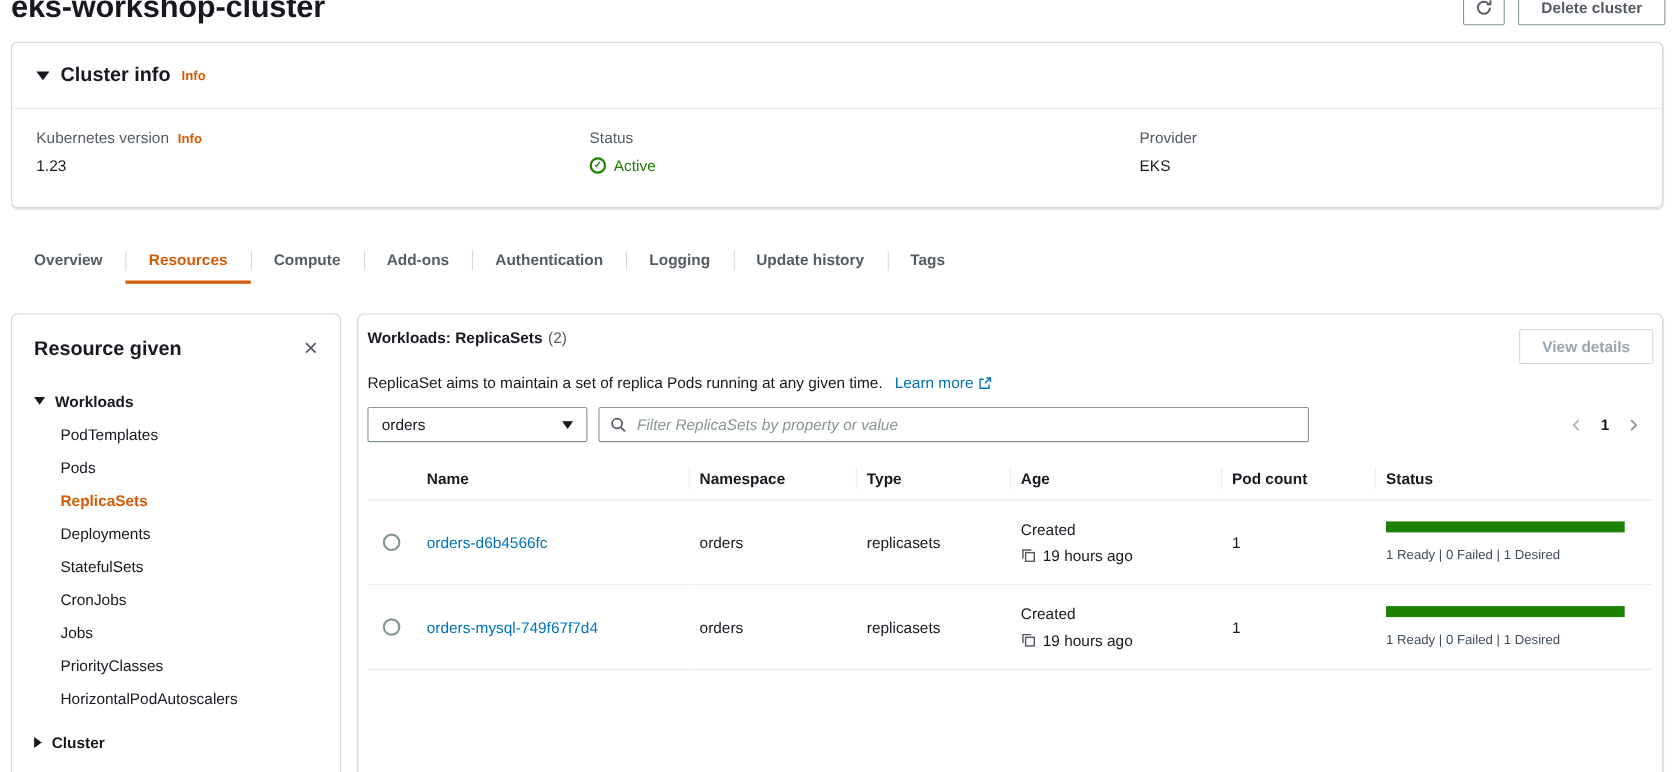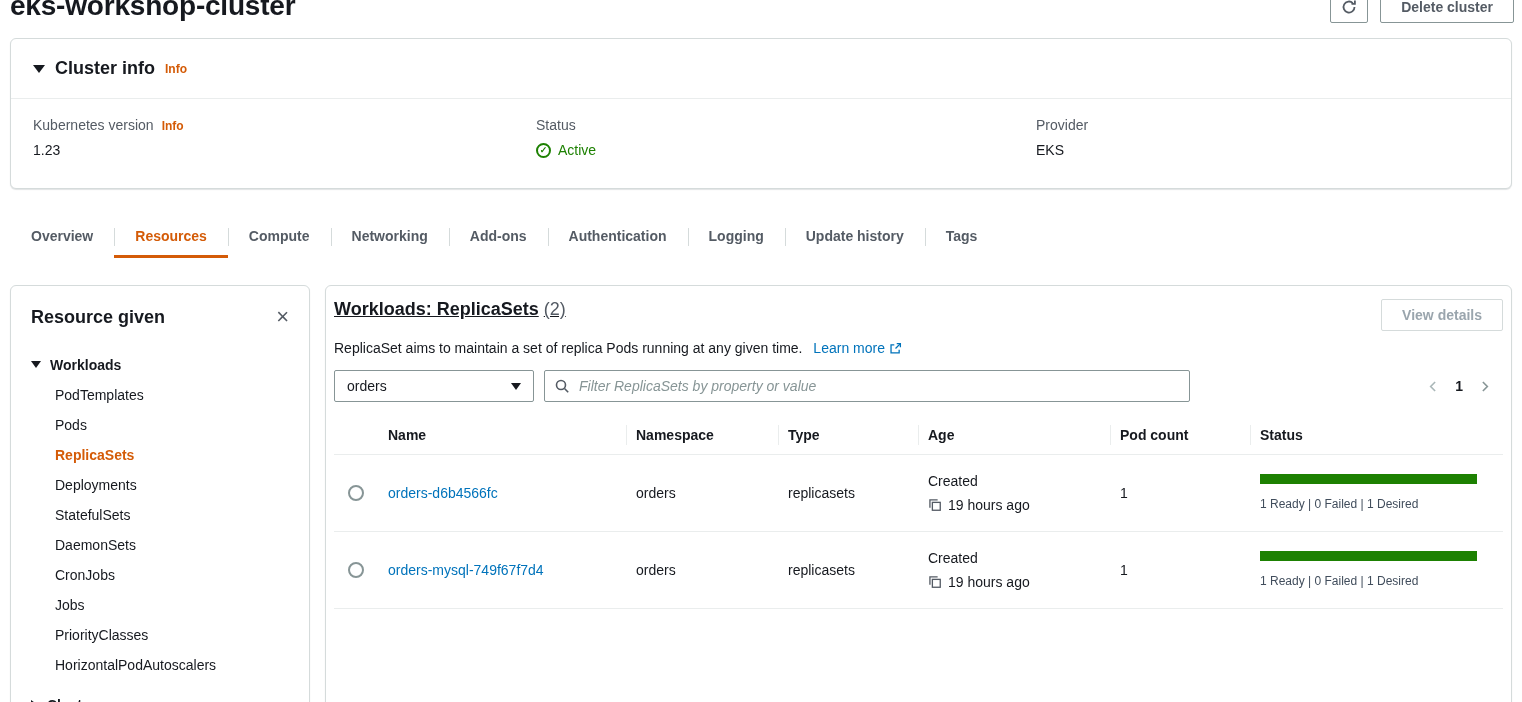--- a/index.html
+++ b/index.html
@@ -67,21 +67,21 @@
   .caret-down-sm { width:0; height:0; border-left:5px solid transparent; border-right:5px solid transparent; border-top:7px solid #16191f; }
   .caret-right-sm { width:0; height:0; border-top:5px solid transparent; border-bottom:5px solid transparent; border-left:7px solid #16191f; }
   .tree-items { list-style:none; padding-left:24px; }
   .tree-item { height:30px; display:flex; align-items:center; cursor:pointer; }
   .tree-item.active { color:#d45b07; font-weight:700; }
   .tree-group.partial { margin-top:9px; }
 
   
   .main { flex:1; padding:13px 8px 0; display:flex; flex-direction:column; }
   .main-head { display:flex; justify-content:space-between; align-items:flex-start; }
-  .main-title { font-size:18px; font-weight:700;text-decoration:underline; }
+  .main-title { font-size:14px; font-weight:700; }
   .counter { color:#545b64; font-weight:400; margin-left:5px; }
   .desc { margin-top:9px; }
   .blue-link { color:#0073bb; }
   .learn-more { margin-left:7px; display:inline-flex; align-items:center; gap:4px; }
 
   .filter-row { display:flex; align-items:center; margin-top:14px; }
   .select {
     width:200px; height:32px; border:1px solid #879596; border-radius:2px; background:#fff;
     display:flex; align-items:center; justify-content:space-between; padding:0 12px; cursor:pointer;
   }
@@ -160,21 +160,20 @@
       </div>
       <div class="field-value">EKS</div>
     </div>
   </div>
 </section>
 
 <nav class="tabs">
   <div class="tab">Overview</div>
   <div class="tab active">Resources</div>
   <div class="tab">Compute</div>
-  <div class="tab">Networking</div>
   <div class="tab">Add-ons</div>
   <div class="tab">Authentication</div>
   <div class="tab">Logging</div>
   <div class="tab">Update history</div>
   <div class="tab">Tags</div>
 </nav>
 
 <div class="content">
 
   <aside class="card sidebar">
@@ -186,21 +185,20 @@
       <div class="tree-group">
         <span class="caret-down-sm"></span>
         <span>Workloads</span>
       </div>
       <ul class="tree-items">
         <li class="tree-item">PodTemplates</li>
         <li class="tree-item">Pods</li>
         <li class="tree-item active">ReplicaSets</li>
         <li class="tree-item">Deployments</li>
         <li class="tree-item">StatefulSets</li>
-        <li class="tree-item">DaemonSets</li>
         <li class="tree-item">CronJobs</li>
         <li class="tree-item">Jobs</li>
         <li class="tree-item">PriorityClasses</li>
         <li class="tree-item">HorizontalPodAutoscalers</li>
       </ul>
       <div class="tree-group partial">
         <span class="caret-right-sm"></span>
         <span>Cluster</span>
       </div>
     </div>

